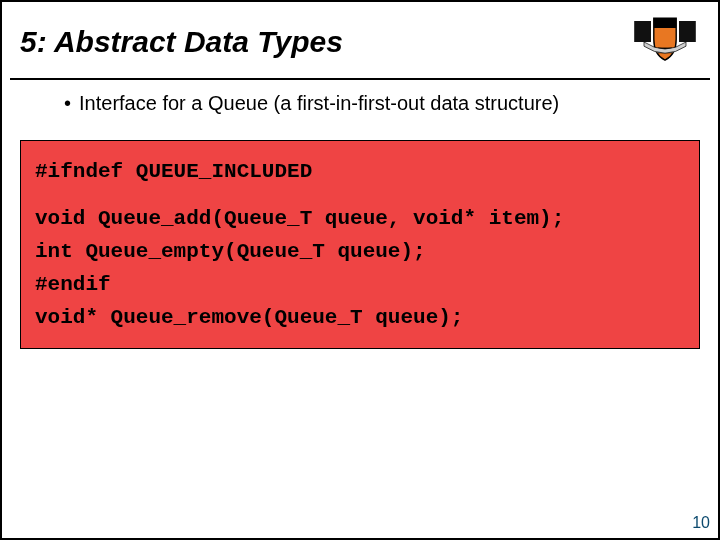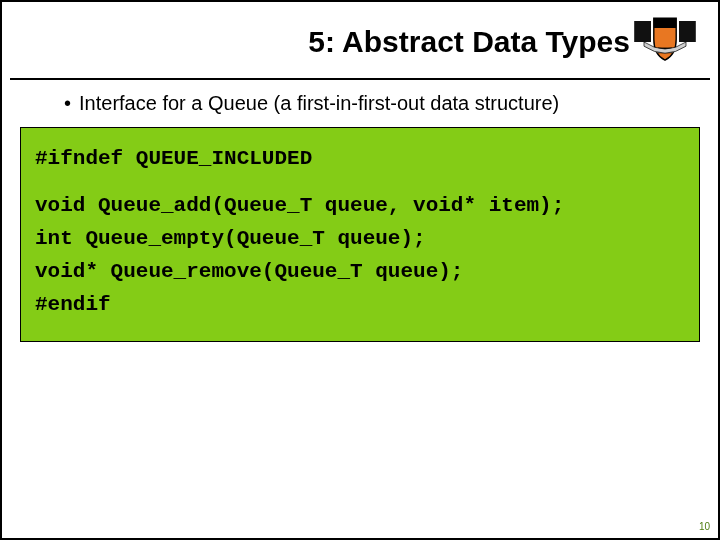--- a/index.html
+++ b/index.html
@@ -16,22 +16,23 @@
     box-sizing: border-box;
     width: 720px;
     height: 540px;
     border: 2px solid #000;
     position: relative;
     background: #fff;
   }
   .title-row {
     display: flex;
     align-items: center;
-    justify-content: flex-end;
+    justify-content: space-between;
     padding: 10px 18px 6px 18px;
+    font-style: italic;
   }
   .title {
     font-size: 30px;
     font-weight: bold;
     color: #000;
   }
   .shield {
     width: 70px;
     height: 60px;
     display: flex;
@@ -46,44 +47,44 @@
   .bullet-row {
     padding: 12px 20px 8px 30px;
     font-size: 20px;
     color: #000;
     margin-left: 32px;
   }
   .bullet-row .dot {
     margin-right: 8px;
   }
   .code-box {
-    margin: 4px 18px 0 18px;
-    background: #84cc16;
+    margin: 17px 18px 0 18px;
+    background: #ef4444;
     border: 1.5px solid #000;
-    padding: 14px 14px 20px 14px;
+    padding: 14px 14px 14px 14px;
     font-family: "Courier New", Courier, monospace;
     font-size: 21px;
     font-weight: bold;
     line-height: 1.0;
     color: #000;
   }
   .code-box div {
     margin: 0;
     padding: 6px 0;
   }
   .code-box .gap {
     height: 14px;
     padding: 0;
   }
   .page-num {
     position: absolute;
     right: 6px;
     bottom: 6px;
-    font-size: 10px;
-    color: #4d7c0f;
+    font-size: 16px;
+    color: #0c4a6e;
     background: #fff;
     padding: 0 2px;
   }
 </style>
 </head>
 <body>
 
 <div class="slide">
 
   <div class="title-row">
@@ -104,18 +105,18 @@
 
   <div class="bullet-row">
     <span class="dot">•</span><span>Interface for a Queue (a first-in-first-out data structure)</span>
   </div>
 
   <div class="code-box">
     <div>#ifndef QUEUE_INCLUDED</div>
     <div class="gap"></div>
     <div>void Queue_add(Queue_T queue, void* item);</div>
     <div>int Queue_empty(Queue_T queue);</div>
+    <div>#endif</div>
     <div>void* Queue_remove(Queue_T queue);</div>
-    <div>#endif</div>
   </div>
 
   <div class="page-num">10</div>
 </div>
 
 </body></html>

